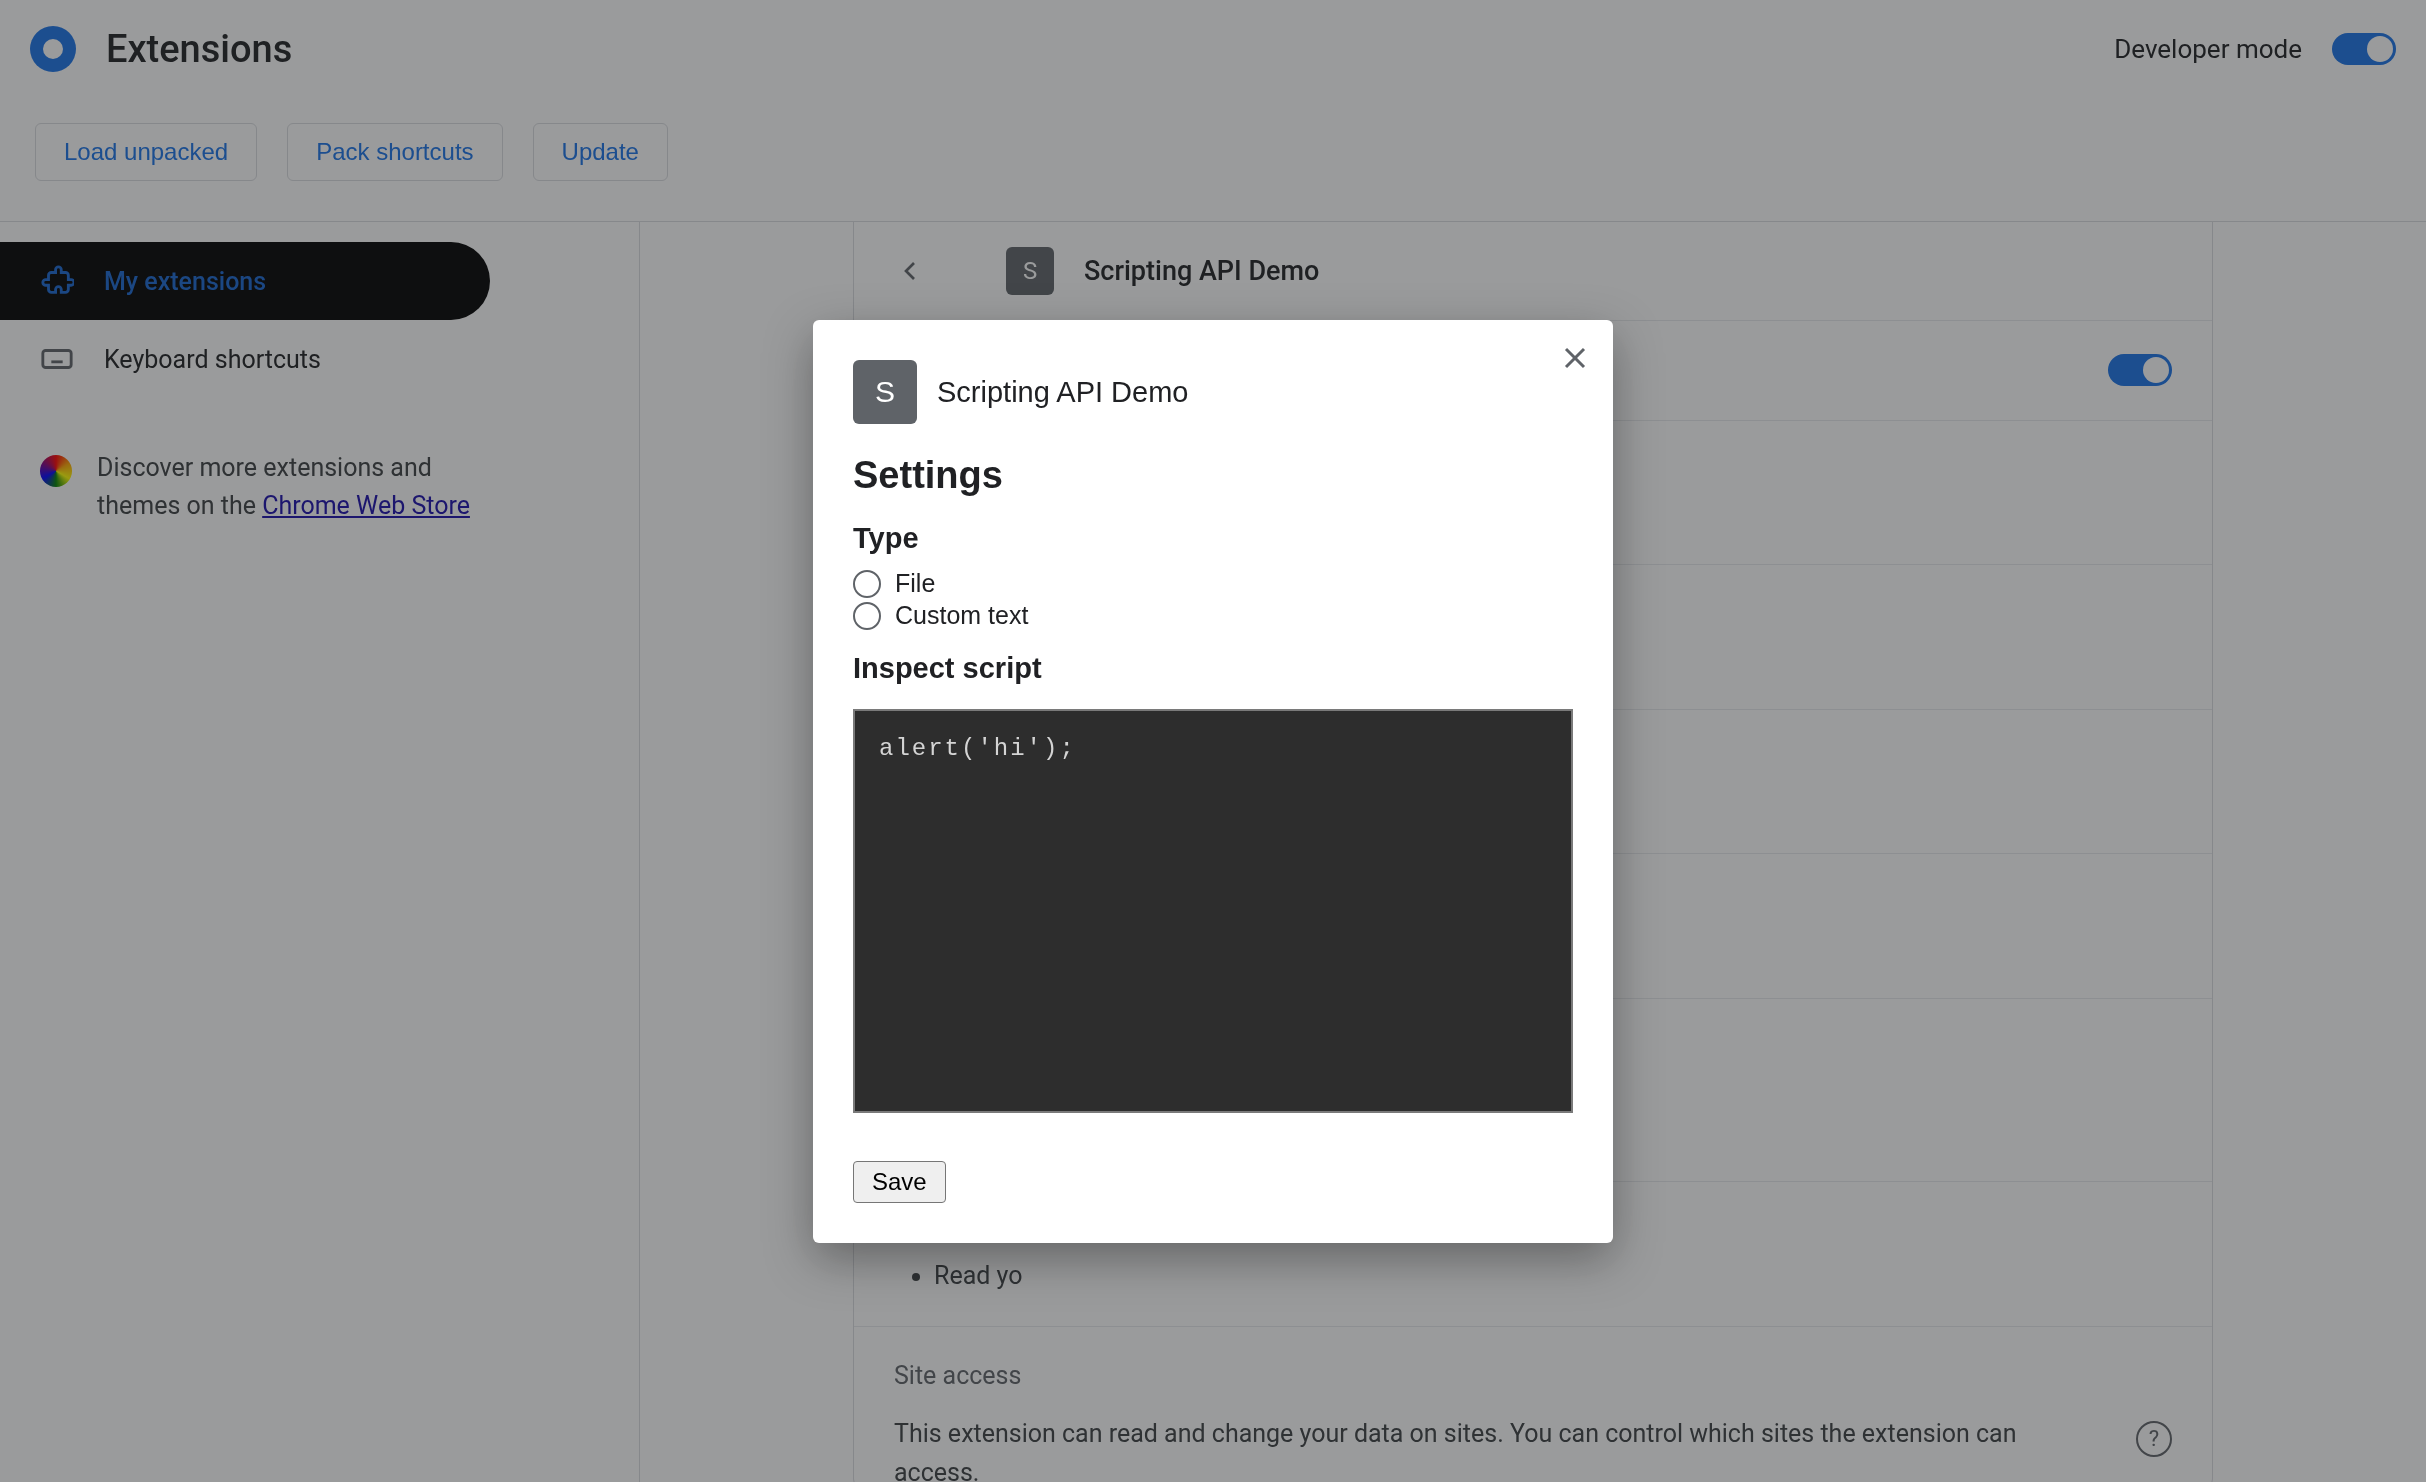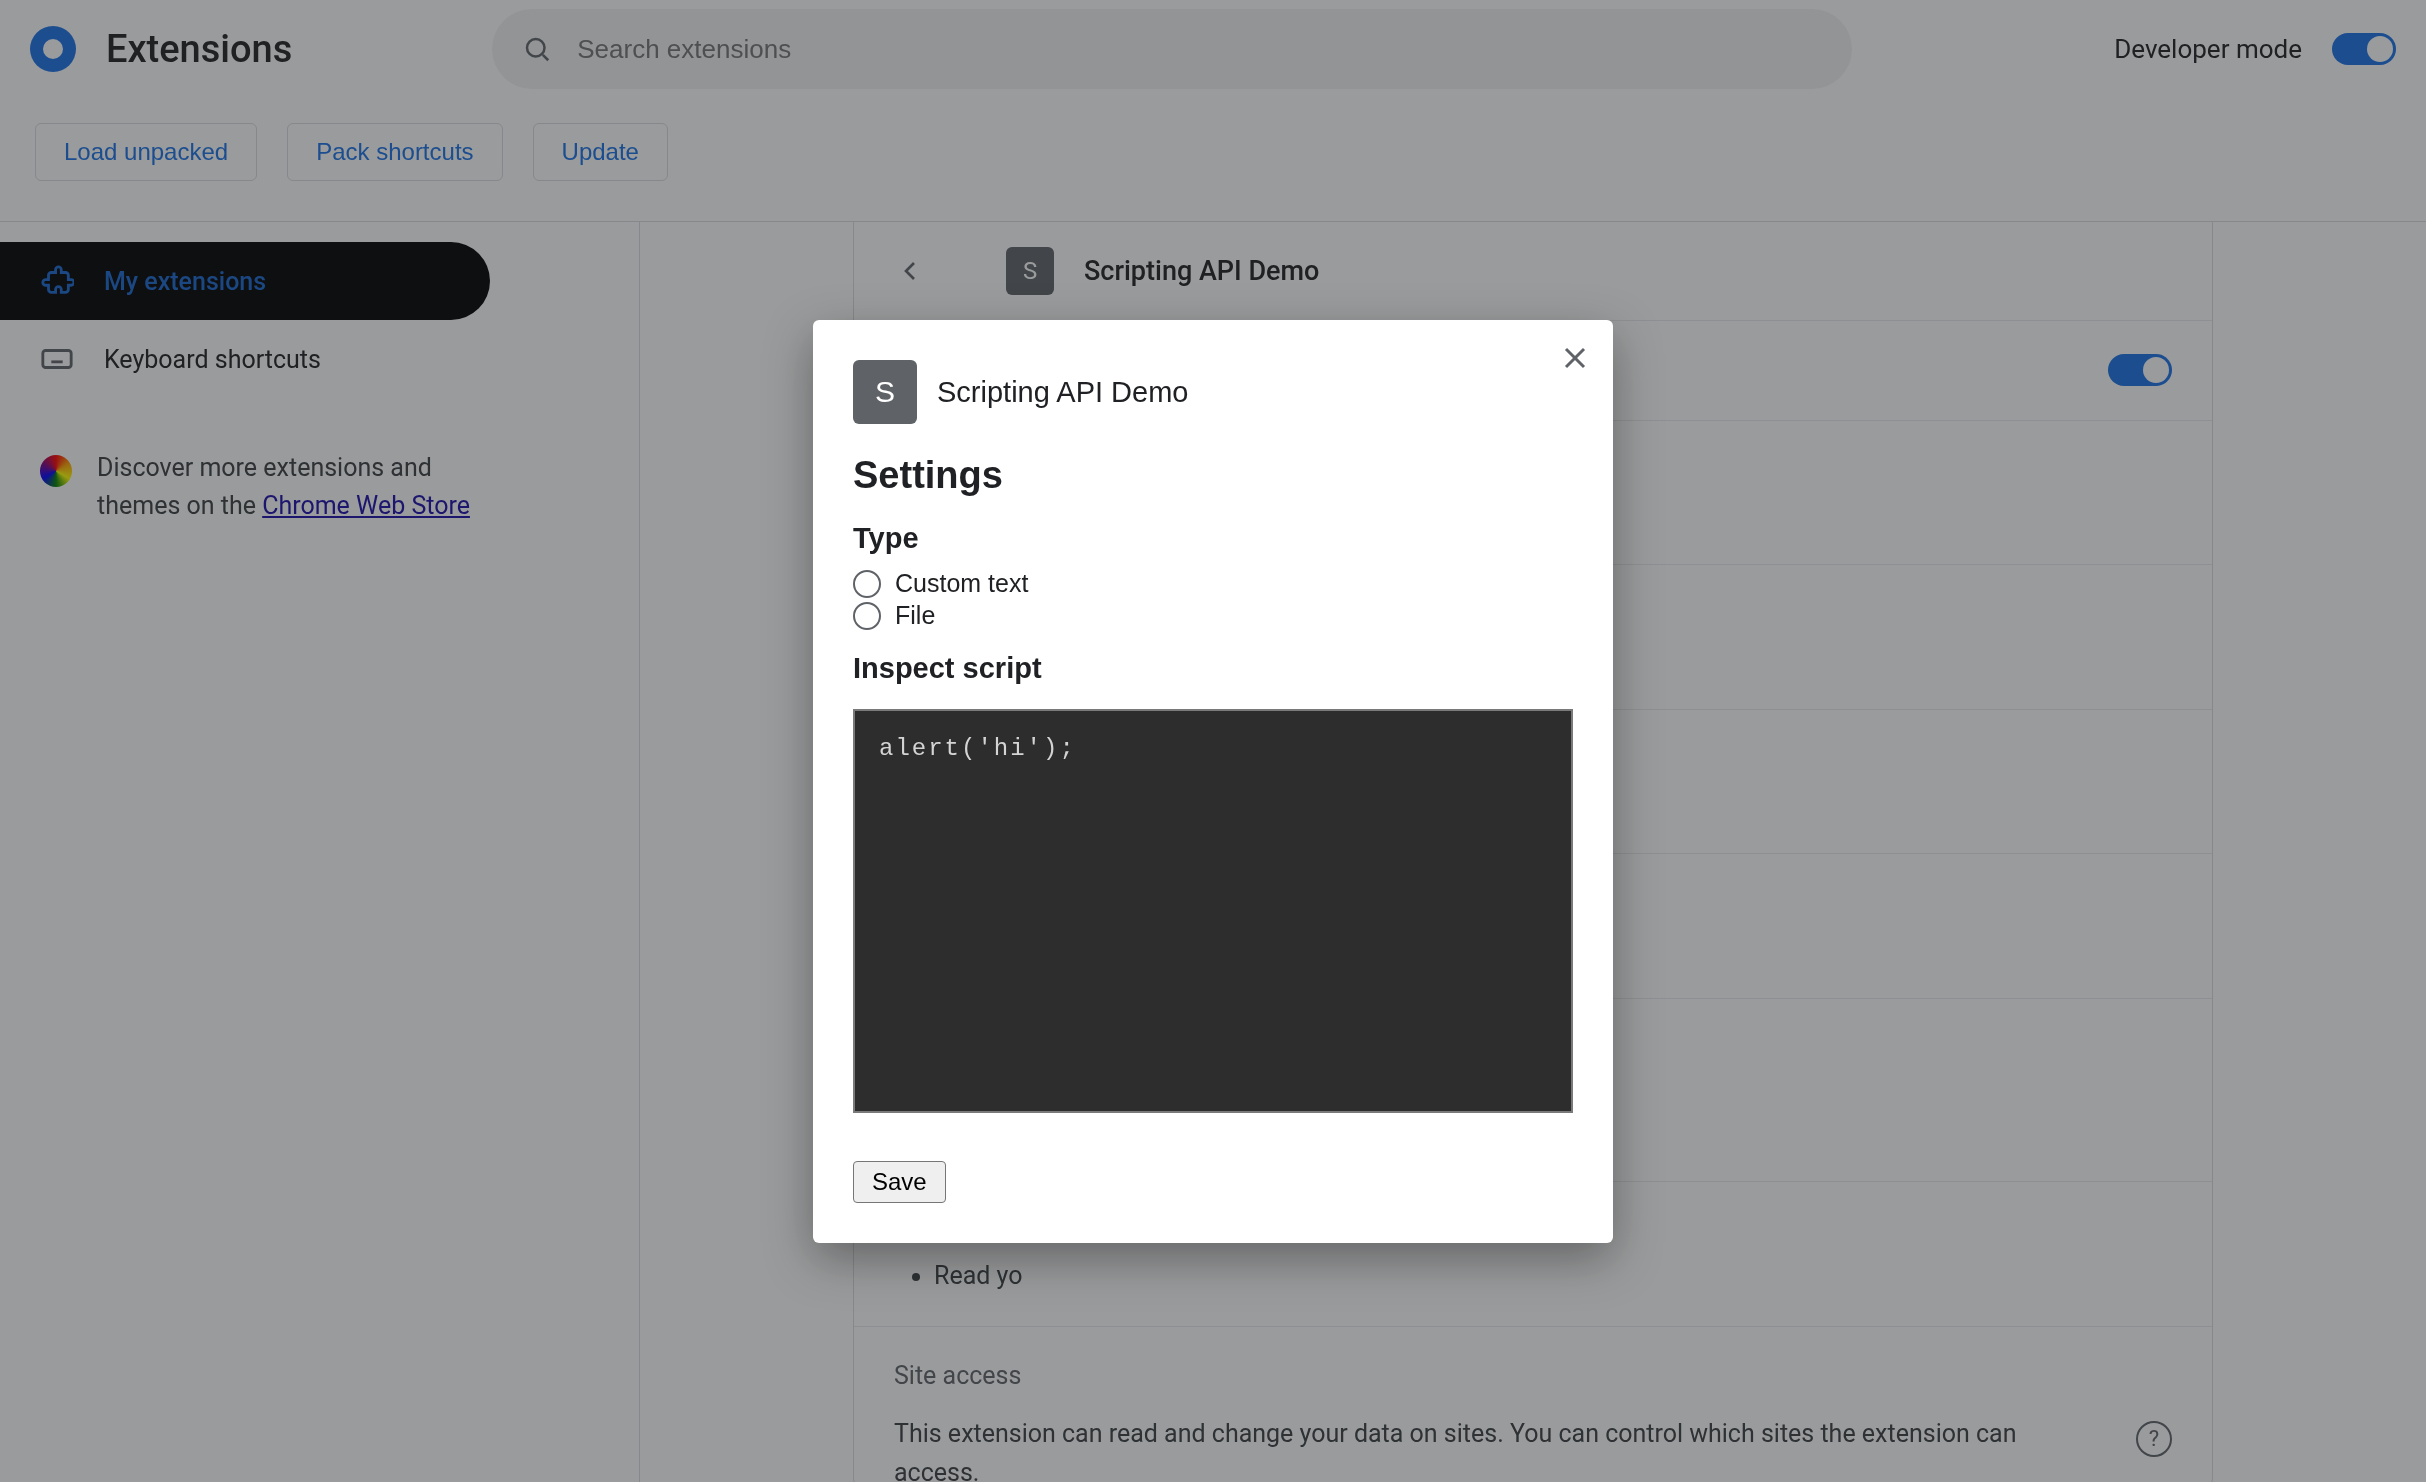--- a/index.html
+++ b/index.html
@@ -243,27 +243,20 @@
     border-radius:4px;
     cursor:pointer;
   }
 </style>
 </head>
 <body>
 
 <div class="topbar">
   <div class="chrome-logo-icon"></div>
   <div class="page-title">Extensions</div>
-  <div class="search-wrap">
-    <svg class="search-icon" viewBox="0 0 24 24" fill="none" stroke="currentColor" stroke-width="2">
-        <circle cx="11" cy="11" r="7"></circle>
-        <line x1="21" y1="21" x2="16.65" y2="16.65"></line>
-      </svg>
-    <input class="search-input" placeholder="Search extensions" style="">
-  </div>
   <div class="dev-mode-wrap">
     <span>Developer mode</span>
     <div class="toggle"></div>
   </div>
 </div>
 
 <div class="action-row">
   <button class="btn-outline">Load unpacked</button>
   <button class="btn-outline">Pack shortcuts</button>
   <button class="btn-outline">Update</button>
@@ -369,25 +362,25 @@
     <div class="dialog-header">
       <div class="ext-badge">S</div>
       <div class="dialog-title">Scripting API Demo</div>
     </div>
 
     <div class="dlg-h1">Settings</div>
 
     <div class="dlg-h2">Type</div>
     <label class="radio-row">
       <span class="radio-circle"></span>
-      <span>Custom text</span>
+      <span>File</span>
     </label>
     <label class="radio-row">
       <span class="radio-circle"></span>
-      <span>File</span>
+      <span>Custom text</span>
     </label>
 
     <div class="dlg-h2">Inspect script</div>
     <textarea class="code-box" style="">alert('hi');</textarea>
 
     <button class="save-btn">Save</button>
   </div>
 </div>
 
 </body></html>

